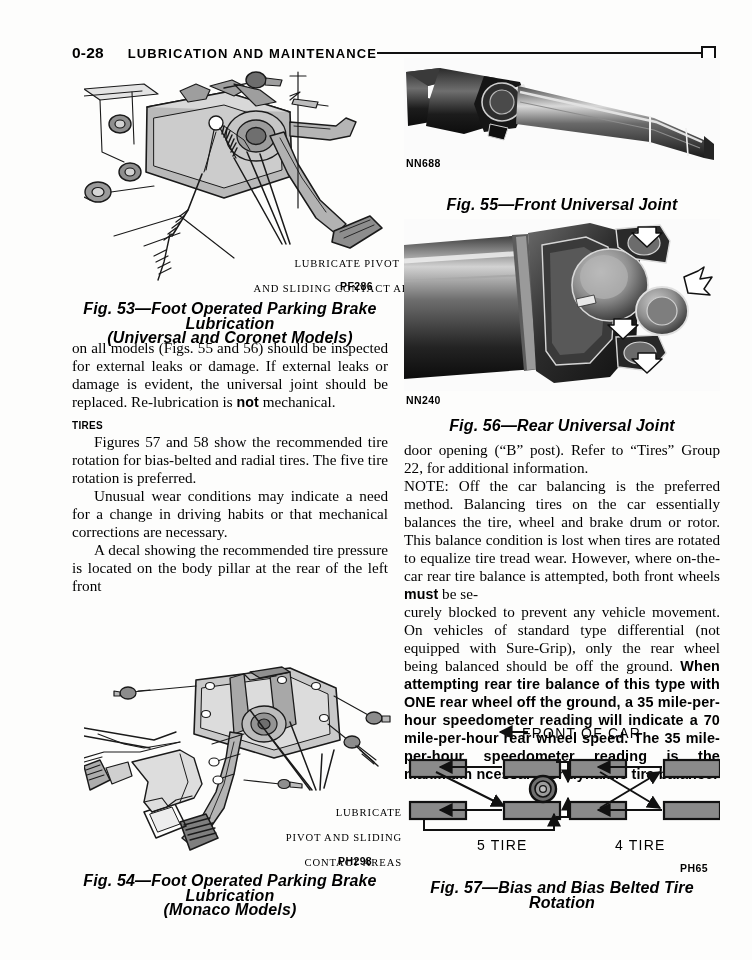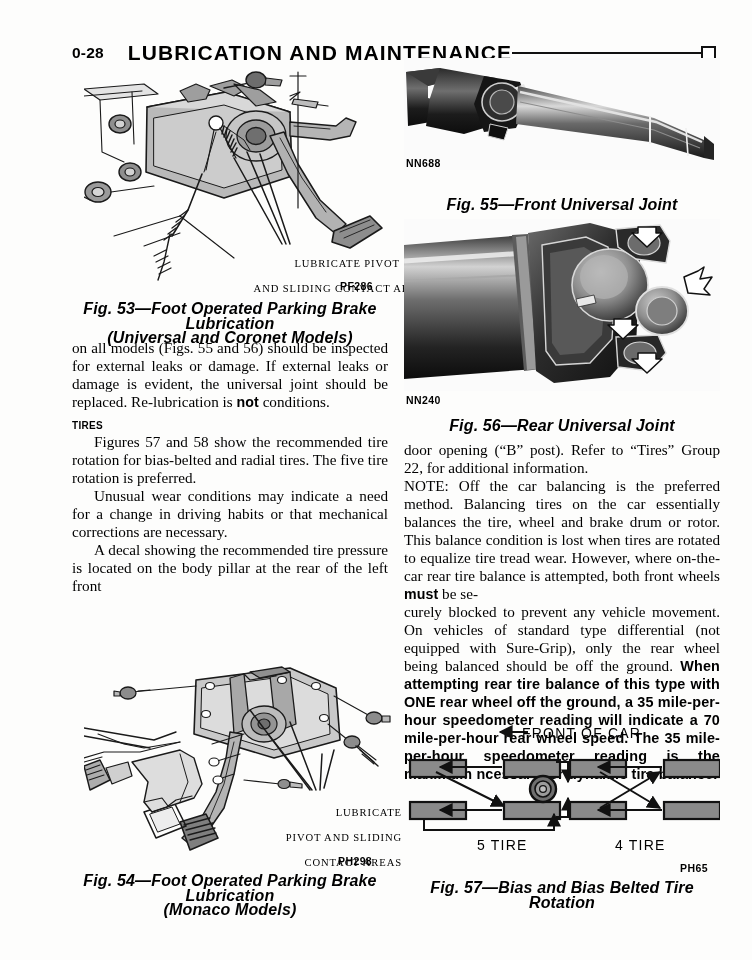--- a/index.html
+++ b/index.html
@@ -36,21 +36,21 @@
   .folio {
     font-family: "Liberation Sans", sans-serif;
     font-weight: bold;
     font-size: 15.5px;
     letter-spacing: 0.2px;
     white-space: nowrap;
   }
   .head-title {
     font-family: "Liberation Sans", sans-serif;
     font-weight: bold;
-    font-size: 21px;
+    font-size: 13px;
     letter-spacing: 1.1px;
     white-space: nowrap;
     margin-left: 24px;
   }
   .head-rule {
     flex: 1 1 auto;
     height: 2.5px;
     background: #111;
     margin-left: 0px;
     margin-right: 0px;
@@ -245,21 +245,21 @@
   </div>
 
   <span class="negcode" style="left:340px; top:280px;">PF286</span>
 
   <div class="caption" style="position:absolute; left:72px; top:302px; width:316px;">
     <span>Fig. 53—Foot Operated Parking Brake Lubrication</span><br>
     <span>(Universal and Coronet Models)</span>
   </div>
 
   <div class="col col-left" style="top:339px;">
-    <p class="body noindent"><span>on all models (Figs. 55 and 56) should be inspected for external leaks or damage. If external leaks or damage is evident, the universal joint should be replaced. Re-lubrication is </span><b class="sans">not</b><span> conditions.</span></p>
+    <p class="body noindent"><span>on all models (Figs. 55 and 56) should be inspected for external leaks or damage. If external leaks or damage is evident, the universal joint should be replaced. Re-lubrication is </span><b class="sans">not</b><span> mechanical.</span></p>
 
     <div class="sec-head">TIRES</div>
 
     <p class="body">Figures 57 and 58 show the recommended tire rotation for bias-belted and radial tires. The five tire rotation is preferred.</p>
     <p class="body">Unusual wear conditions may indicate a need for a change in driving habits or that mechanical corrections are necessary.</p>
     <p class="body">A decal showing the recommended tire pressure is located on the body pillar at the rear of the left front</p>
   </div>
 
   <div class="figbox" style="left:84px; top:662px; width:312px; height:205px;">
     <svg width="312" height="205" viewBox="0 0 312 205" aria-hidden="true">

